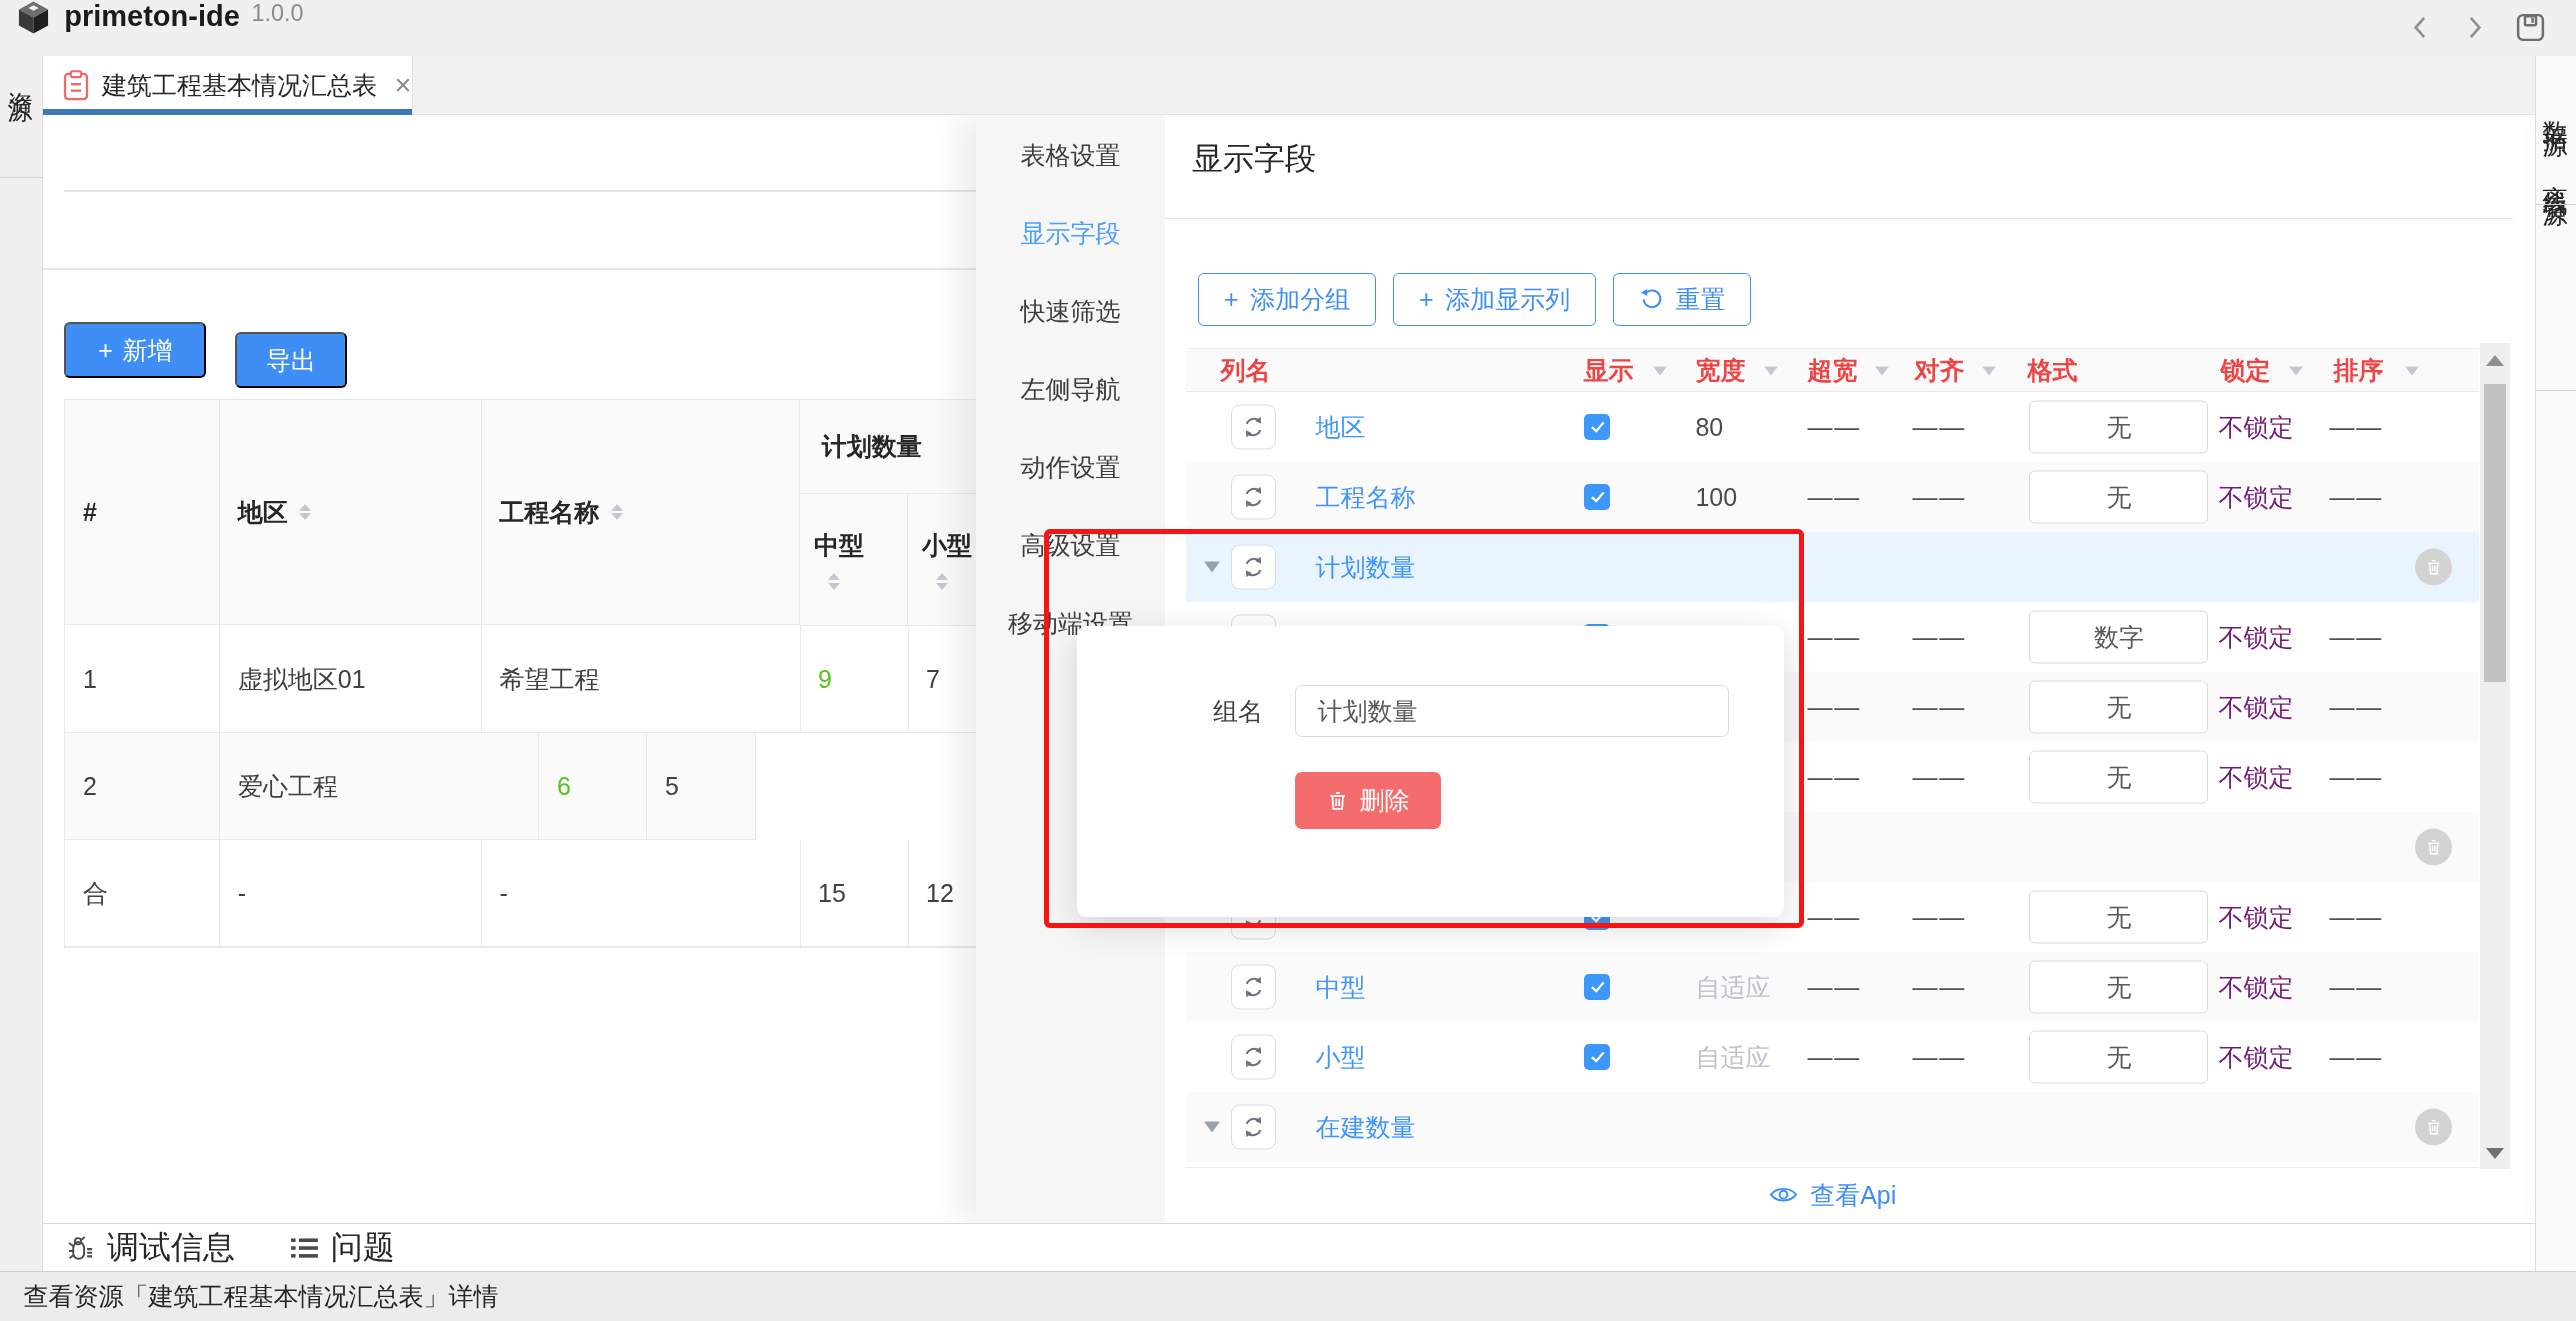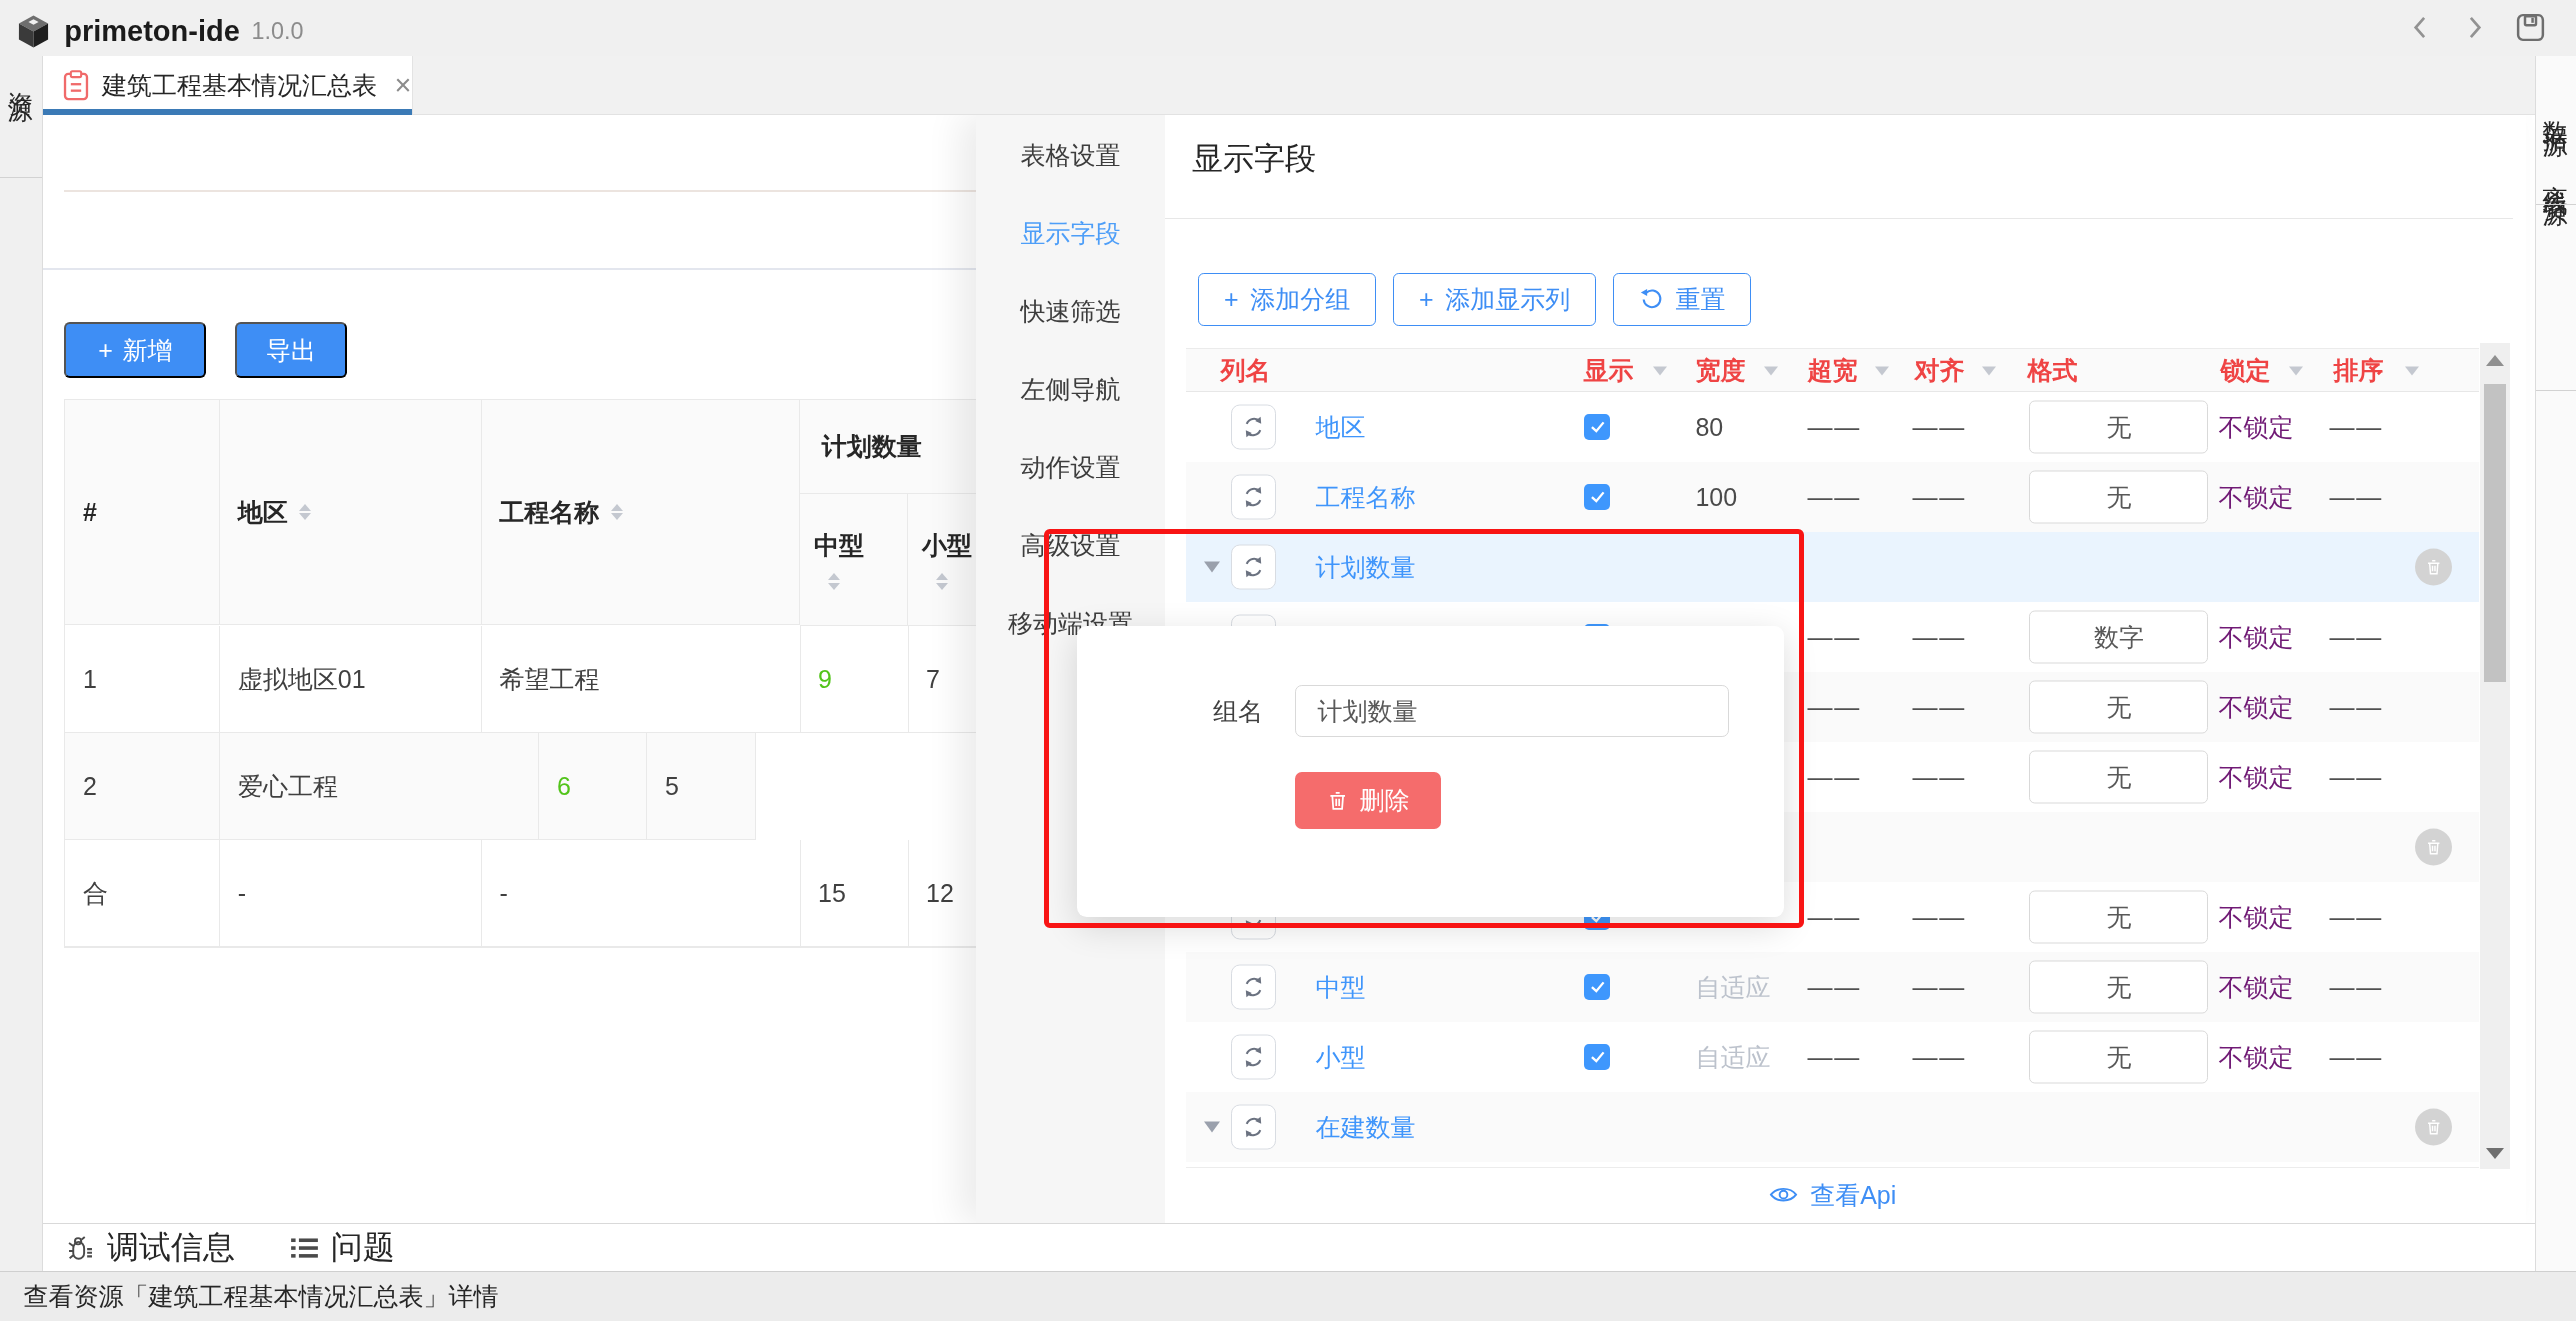--- a/index.html
+++ b/index.html
@@ -3,21 +3,21 @@
 <meta charset="utf-8">
 <style>
   * { margin:0; padding:0; box-sizing:border-box; }
   html,body { background:#888; }
   #app{
     position:relative; width:2576px; height:1321px; overflow:hidden;
     background:#fff; font-family:"Liberation Sans","DejaVu Sans",sans-serif;
     color:#262626; font-size:25px;
   }
   
-  .titlebar{position:absolute;left:0;top:0;width:2576px;height:64px;background:#f0f0f0;border-bottom:1.9px solid #d8d8d8;display:flex;align-items:center;}
+  .titlebar{position:absolute;left:0;top:0;width:2576px;height:64px;background:#f0f0f0;border-bottom:1.9px solid #d8d8d8;display:flex;align-items:flex-start;}
   .logo{margin-left:15.6px;width:35px;height:35px;}
   .apptitle{margin-left:13.6px;font-size:29px;font-weight:bold;color:#1b1b1b;}
   .appver{margin-left:11.7px;font-size:23.4px;color:#8c8c8c;}
   .tb-nav{position:absolute;right:29px;top:0;height:54px;display:flex;align-items:center;gap:25px;}
   .navicon{width:29px;height:29px;}
   
   .leftrail{position:absolute;left:0;top:56px;width:43px;height:1216px;background:#f0f0f0;border-right:1px solid #dcdcdc;}
   .rightrail{position:absolute;left:2535px;top:56px;width:41px;height:1216px;background:#fafafa;border-left:1px solid #dcdcdc;}
   .vtext{writing-mode:vertical-rl;text-orientation:upright;font-size:25px;color:#262626;letter-spacing:5.8px;display:block;margin:0 auto;}
   .leftrail .vtext{margin-top:15.6px;}
@@ -29,21 +29,21 @@
   .tab .underline{position:absolute;left:0;bottom:0;width:100%;height:5.8px;background:#3b7ab6;}
   .tabicon{width:26px;height:31px;margin-right:13.6px;flex:none;}
   .tablabel{font-size:25px;color:#262626;white-space:nowrap;}
   .tabclose{margin-left:17.5px;font-size:29px;color:#8c8c8c;line-height:1;}
   
   .main{position:absolute;left:43px;top:115px;width:2492px;height:1108px;background:#fff;overflow:hidden;}
   .pline1{position:absolute;left:21.4px;top:75px;width:916px;height:1.9px;background:#ece4df;}
   .pline2{position:absolute;left:0;top:153px;width:937px;height:1.9px;background:#e3e6ee;}
   .pbtn{position:absolute;height:56px;background:#3e8ef5;border-radius:5.8px;color:#fff;font-size:25px;display:flex;align-items:center;justify-content:center;gap:9.7px;}
   .btn-add{left:21.4px;top:207px;width:142px;}
-  .btn-export{left:192px;top:207px;width:112px;}
+  .btn-export{left:192px;top:217px;width:112px;}
   
   .ptable{position:absolute;left:21.4px;top:284px;width:953px;border:1px solid #e9e9e9;border-right:none;font-size:25px;}
   .prow{display:flex;}
   .pcell{border-right:1px solid #e9e9e9;border-bottom:1px solid #e9e9e9;display:flex;align-items:center;padding-left:17.5px;color:#404040;}
   .phead .pcell{background:#fafafa;color:#262626;font-weight:bold;}
   .c0{width:155px;} .c1{width:262px;} .c2{width:319px;} .c3{width:108px;} .c4{width:109px;}
   .hgroupcol{width:217px;display:flex;flex-direction:column;}
   .hgrouptop{height:94px;background:#fafafa;border-bottom:1px solid #e9e9e9;border-right:1px solid #e9e9e9;display:flex;align-items:center;padding-left:21.4px;font-weight:bold;}
   .hgroupbot{display:flex;height:132px;}
   .subcol{background:#fafafa;border-right:1px solid #e9e9e9;border-bottom:1px solid #e9e9e9;display:flex;flex-direction:column;align-items:flex-start;justify-content:center;gap:11.7px;padding-left:13.6px;font-weight:bold;}

